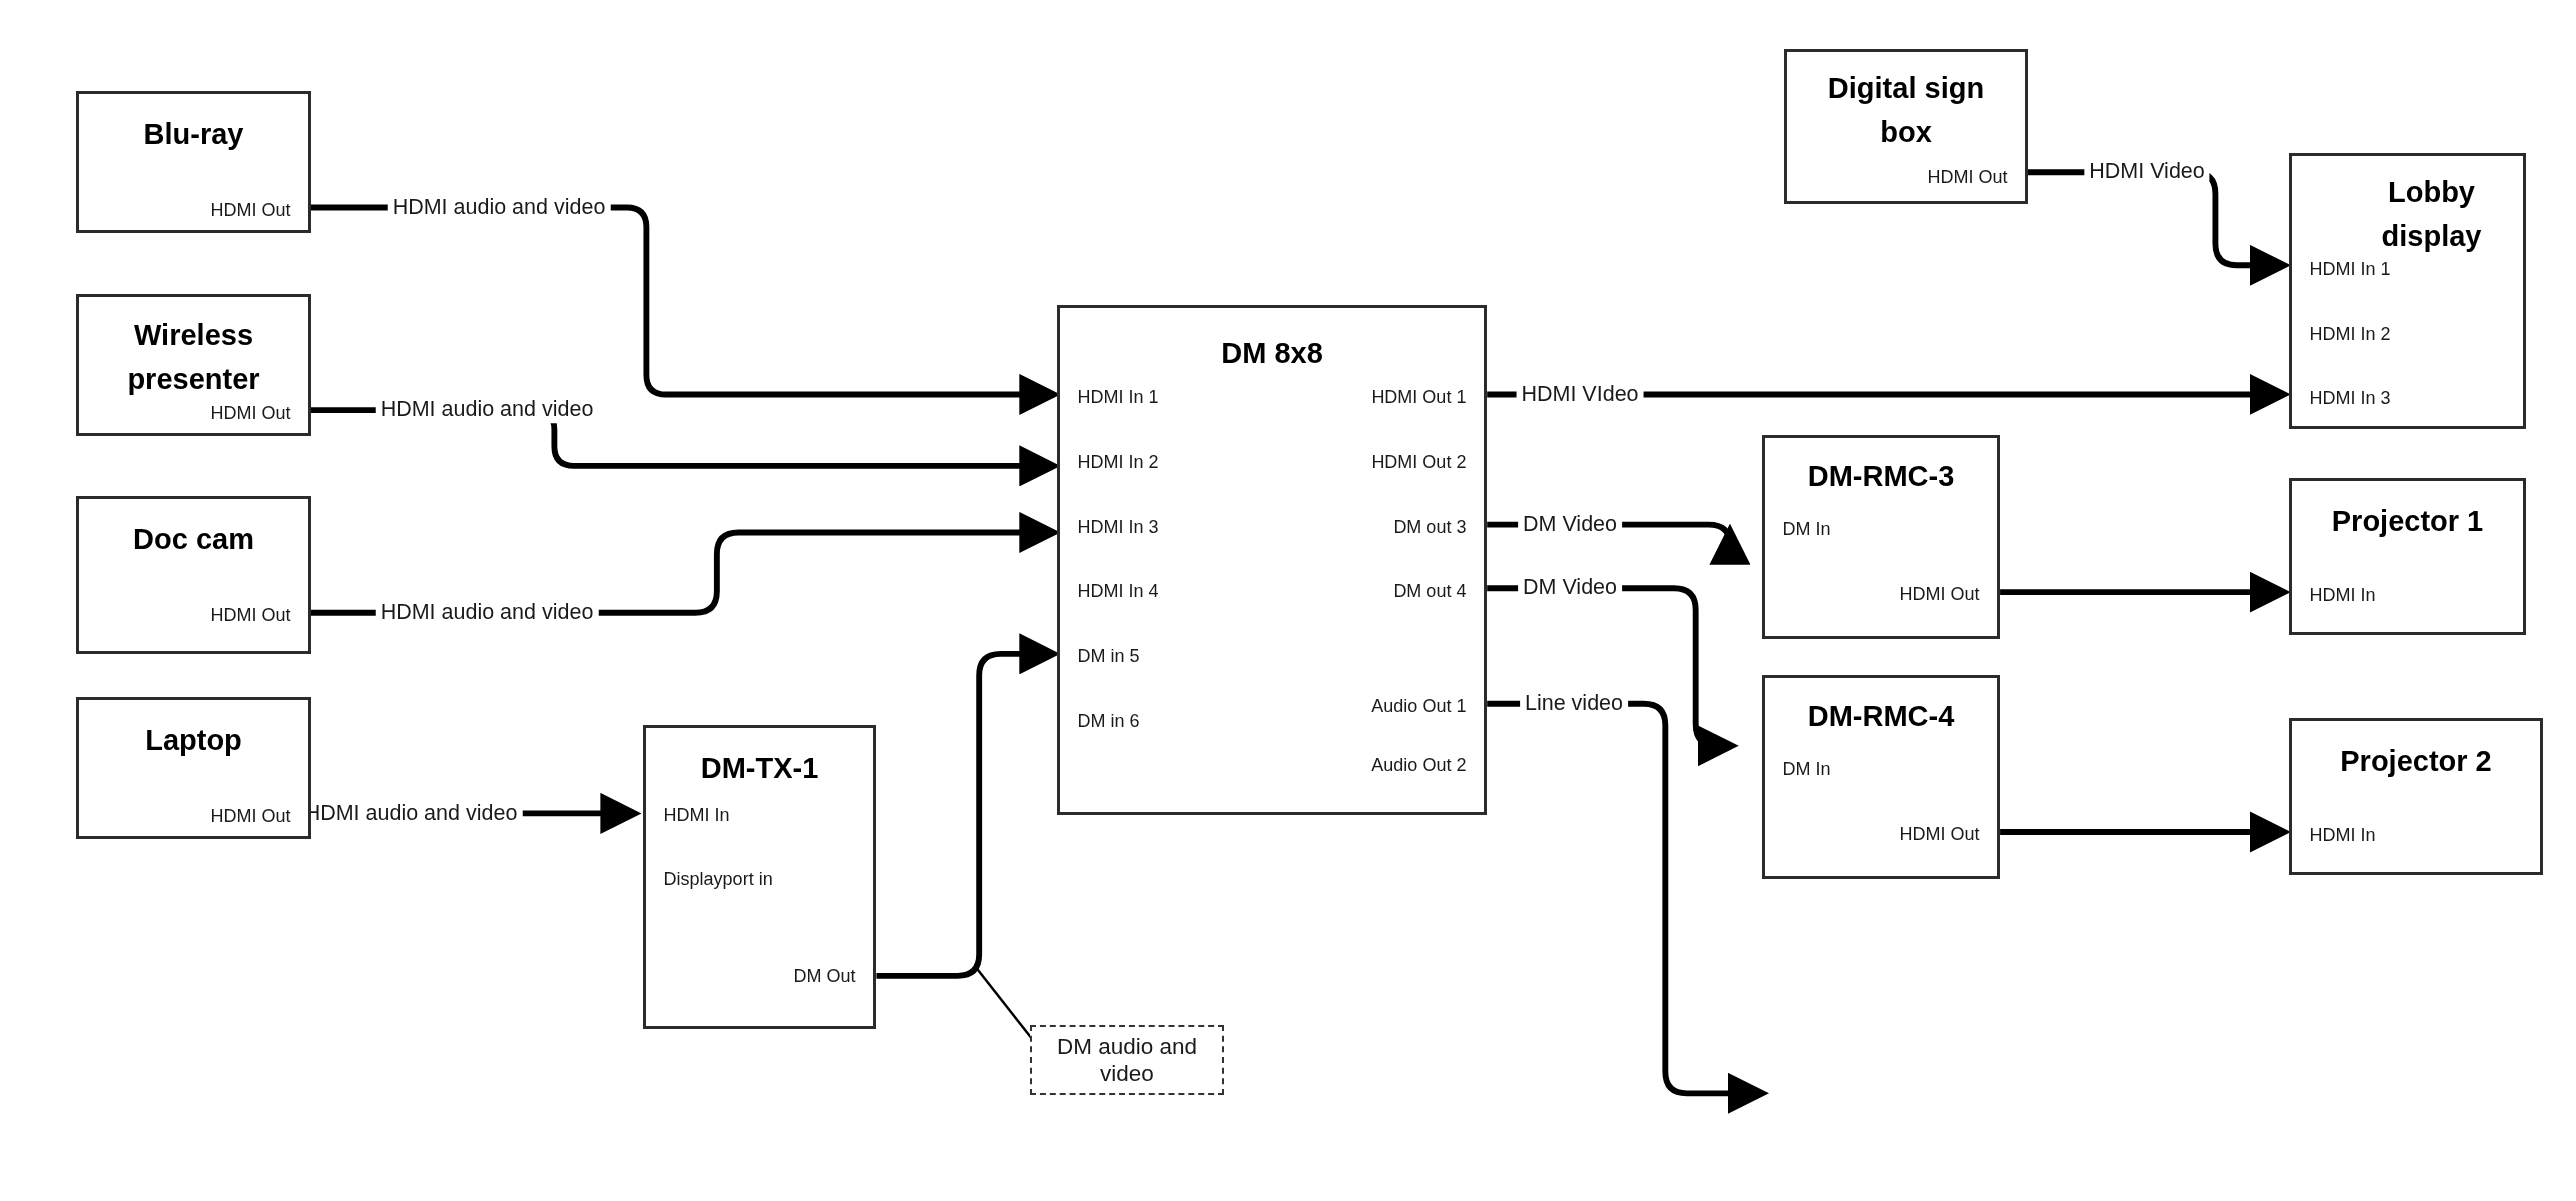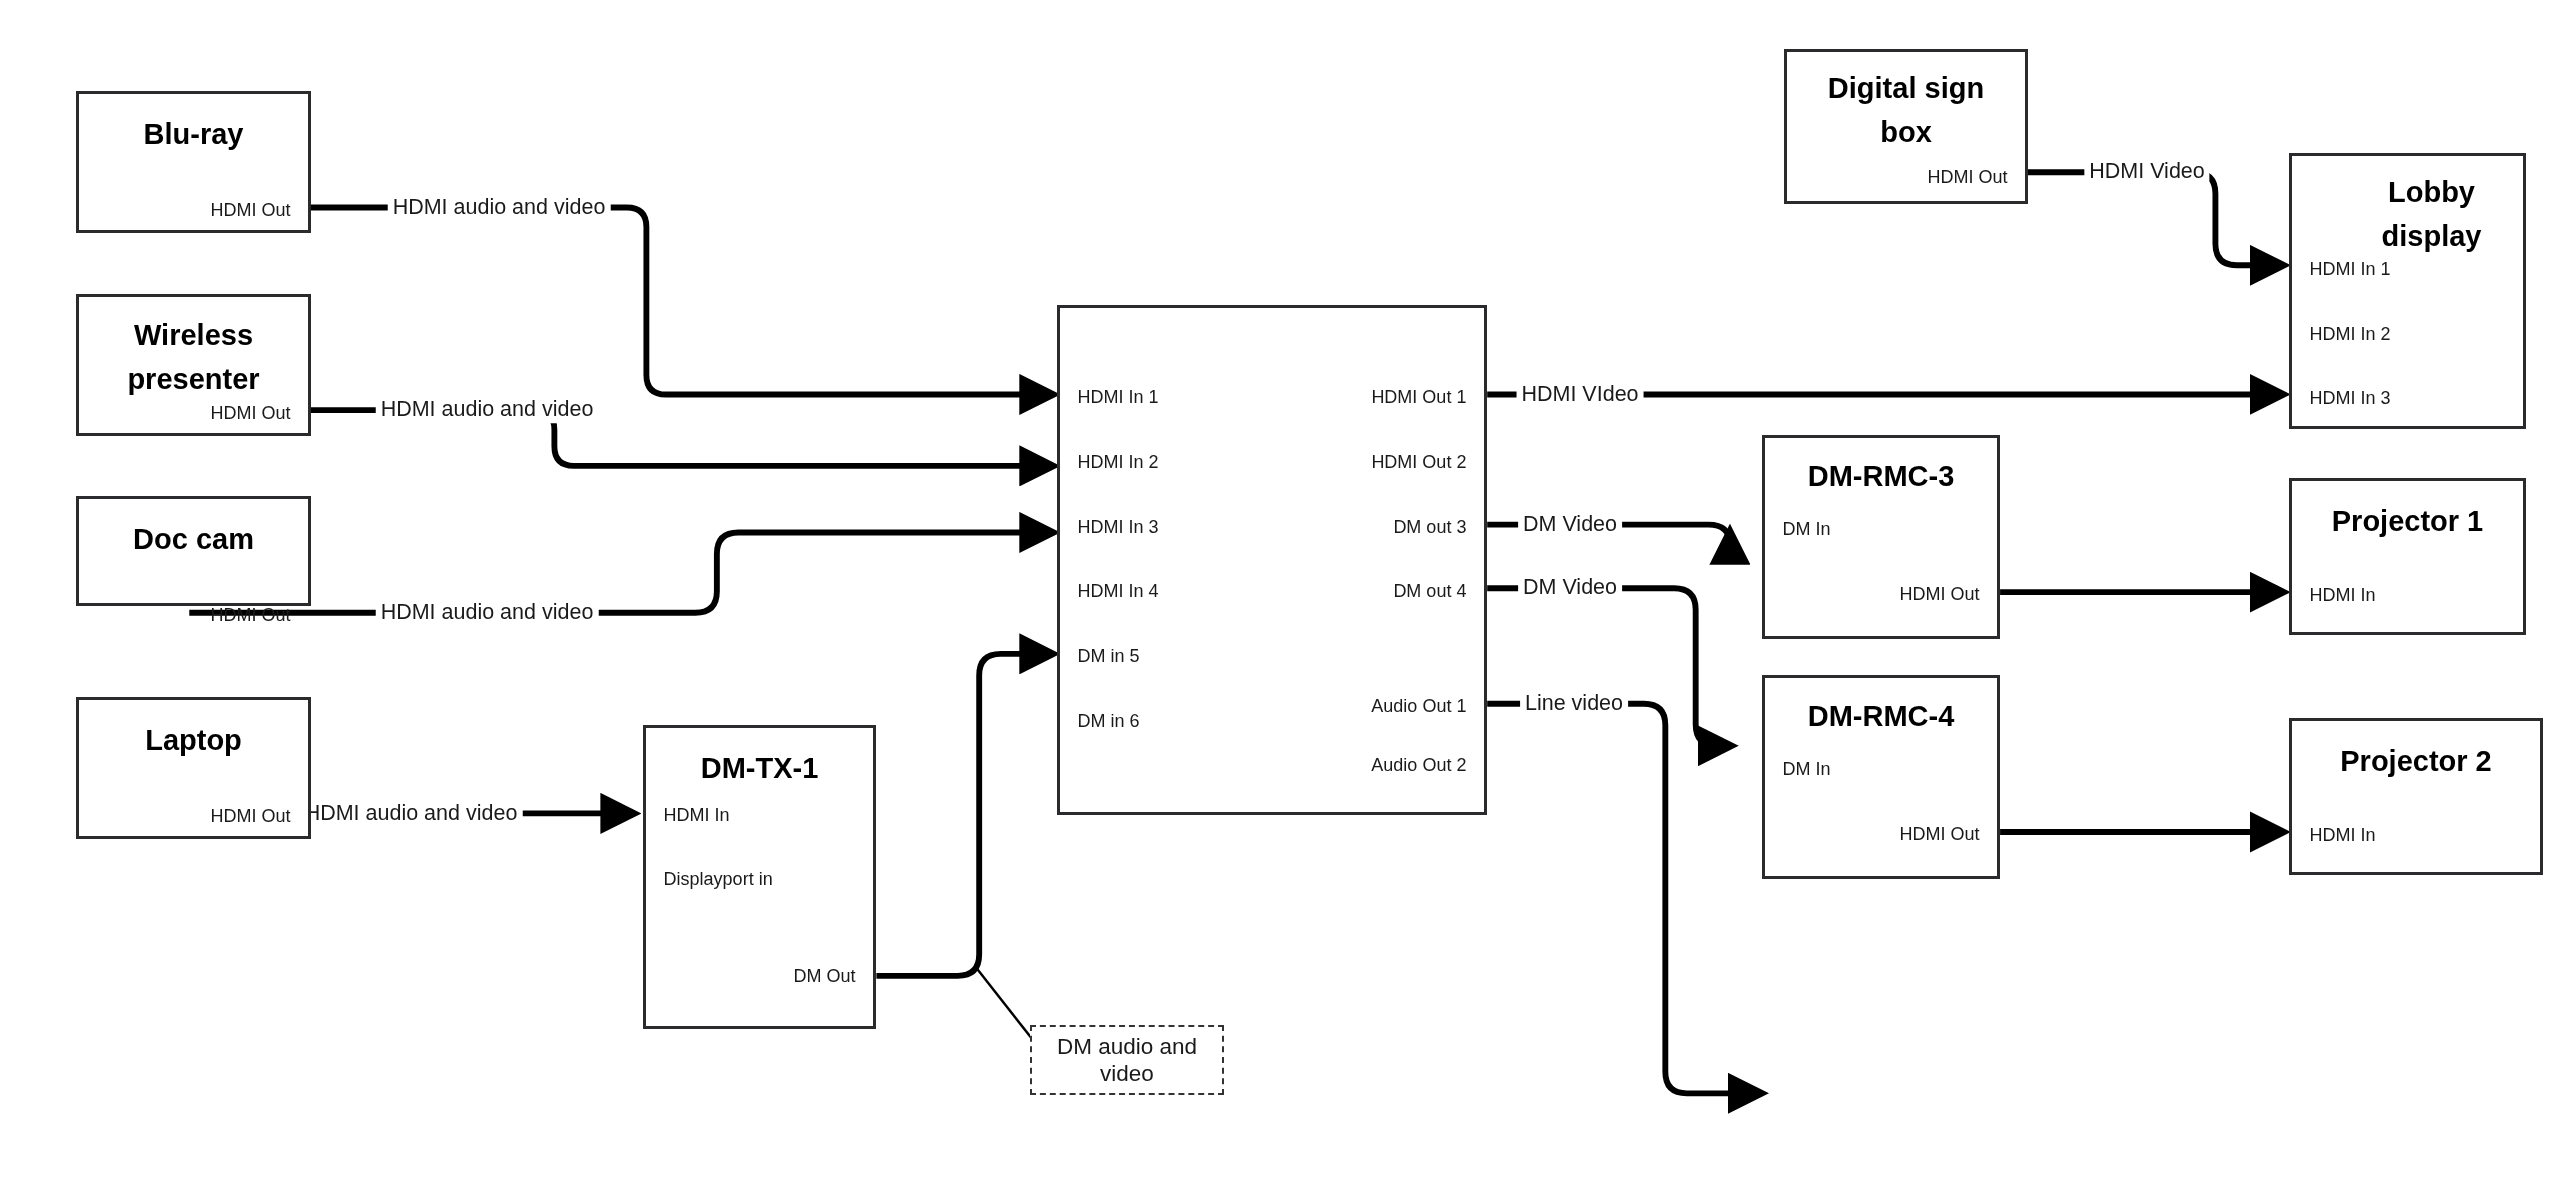--- a/index.html
+++ b/index.html
@@ -128,38 +128,39 @@
     <div class="node-title" style="top:17.6px;">Blu-ray</div>
     <div class="port right" style="top:101px;">HDMI Out</div>
   </div>
 
   <div class="node" style="left:76px; top:294px; width:235px; height:142px;">
     <div class="node-title" style="top:15.7px;">Wireless
 presenter</div>
     <div class="port right" style="top:101px;">HDMI Out</div>
   </div>
 
-  <div class="node" style="left:76px; top:496px; width:235px; height:110px;">
+  <div class="node" style="left:76px; top:496px; width:235px; height:158px;">
     <div class="node-title" style="top:17.6px;">Doc cam</div>
     <div class="port right" style="top:101px;">HDMI Out</div>
   </div>
 
   <div class="node" style="left:76px; top:697px; width:235px; height:142px;">
     <div class="node-title" style="top:17.6px;">Laptop</div>
     <div class="port right" style="top:101px;">HDMI Out</div>
   </div>
 
   <div class="node" style="left:643px; top:725px; width:233px; height:304px;">
     <div class="node-title" style="top:17.6px;">DM-TX-1</div>
     <div class="port left" style="top:72px;">HDMI In</div>
     <div class="port left" style="top:136px;">Displayport in</div>
     <div class="port right" style="top:233px;">DM Out</div>
   </div>
 
   <div class="node" style="left:1057px; top:305px; width:430px; height:510px;">
+    <div class="node-title" style="top:22.5px;">DM 8x8</div>
 
     <div class="port left" style="top:74px;">HDMI In 1</div>
     <div class="port left" style="top:139px;">HDMI In 2</div>
     <div class="port left" style="top:204px;">HDMI In 3</div>
     <div class="port left" style="top:268px;">HDMI In 4</div>
     <div class="port left" style="top:333px;">DM in 5</div>
     <div class="port left" style="top:398px;">DM in 6</div>
 
     <div class="port right" style="top:74px;">HDMI Out 1</div>
     <div class="port right" style="top:139px;">HDMI Out 2</div>

